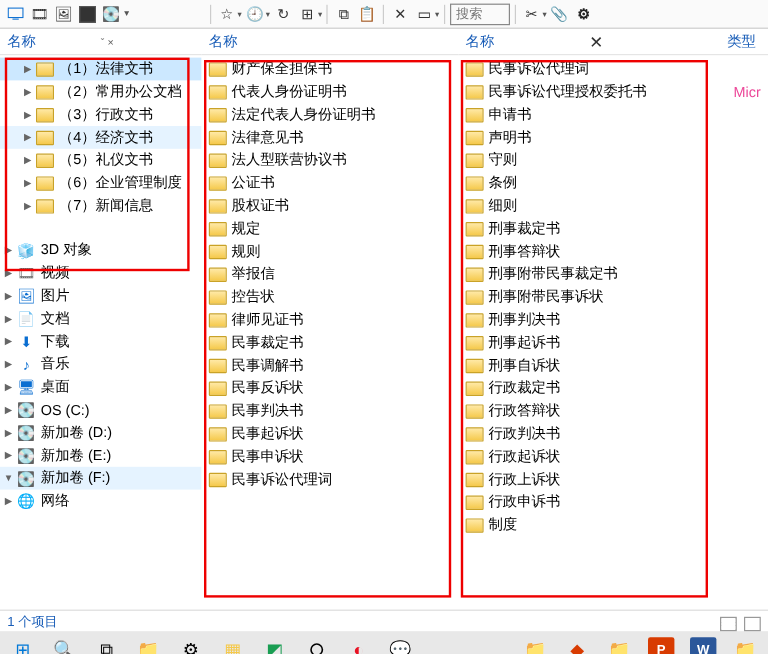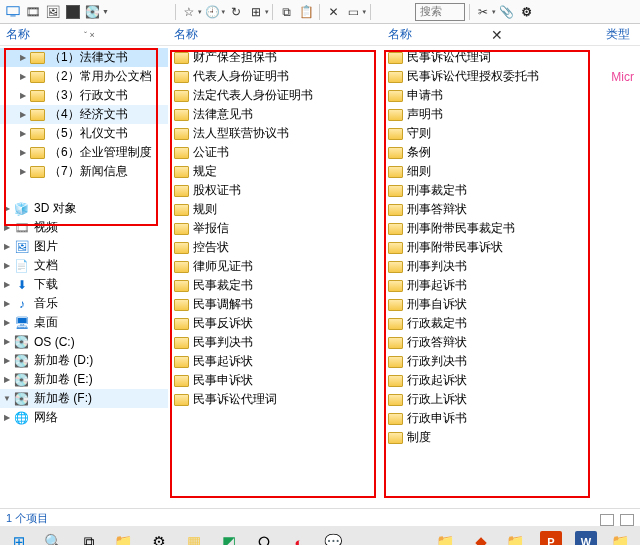--- a/index.html
+++ b/index.html
@@ -3,21 +3,21 @@
 <meta charset="utf-8">
 <style>
   * { margin:0; padding:0; box-sizing:border-box; }
   body { font-family:"Microsoft YaHei","Segoe UI",sans-serif; font-size:12px; color:#000; background:#fff; width:640px; height:545px; overflow:hidden; position:relative; }
   
   .toolbar { height:24px; border-bottom:1px solid #ccc; display:flex; align-items:center; gap:2px; padding:0 4px; background:#fafafa; }
   .toolbar .sep { width:1px; height:16px; background:#ccc; margin:0 2px; }
   .tb-ic { width:18px; height:18px; display:flex; align-items:center; justify-content:center; font-size:12px; color:#333; cursor:default; }
   .tb-ic svg { width:14px; height:14px; }
   .tb-sq { width:14px; height:14px; border:1px solid #555; }
-  .search-box { height:18px; border:1px solid #888; padding:0 4px; font-size:11px; width:50px; display:flex; align-items:center; color:#777;margin-left:40px; }
+  .search-box { height:18px; border:1px solid #888; padding:0 4px; font-size:11px; width:50px; display:flex; align-items:center; color:#777; }
   .tb-big { width:18px; color:#222; font-weight:bold; }
   .drop { font-size:7px; margin-left:-2px; color:#555; }
   
   .main { display:flex; height:484px; }
   
   .panel { position:relative; }
   .redbox { position:absolute; border:2.5px solid #e00; pointer-events:none; }
   .col-header { height:22px; display:flex; align-items:center; padding:0 6px; color:#1a5eb8; font-size:12px; border-bottom:1px solid #e5e5e5; }
   .col-header span { flex:1; }
   .close-x { color:#333; font-size:14px; cursor:default; }
@@ -223,25 +223,25 @@
         <div class="row ">
           <div class="fld-ic"></div>
           <span class="lbl">法人型联营协议书</span>
         </div>
         <div class="row ">
           <div class="fld-ic"></div>
           <span class="lbl">公证书</span>
         </div>
         <div class="row ">
           <div class="fld-ic"></div>
+          <span class="lbl">股权证书</span>
+        </div>
+        <div class="row ">
+          <div class="fld-ic"></div>
           <span class="lbl">规定</span>
-        </div>
-        <div class="row ">
-          <div class="fld-ic"></div>
-          <span class="lbl">股权证书</span>
         </div>
         <div class="row ">
           <div class="fld-ic"></div>
           <span class="lbl">规则</span>
         </div>
         <div class="row ">
           <div class="fld-ic"></div>
           <span class="lbl">举报信</span>
         </div>
         <div class="row ">

